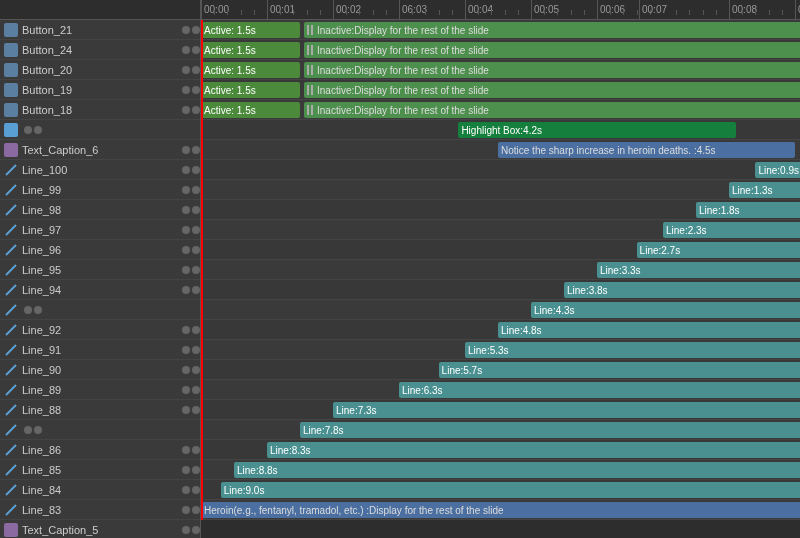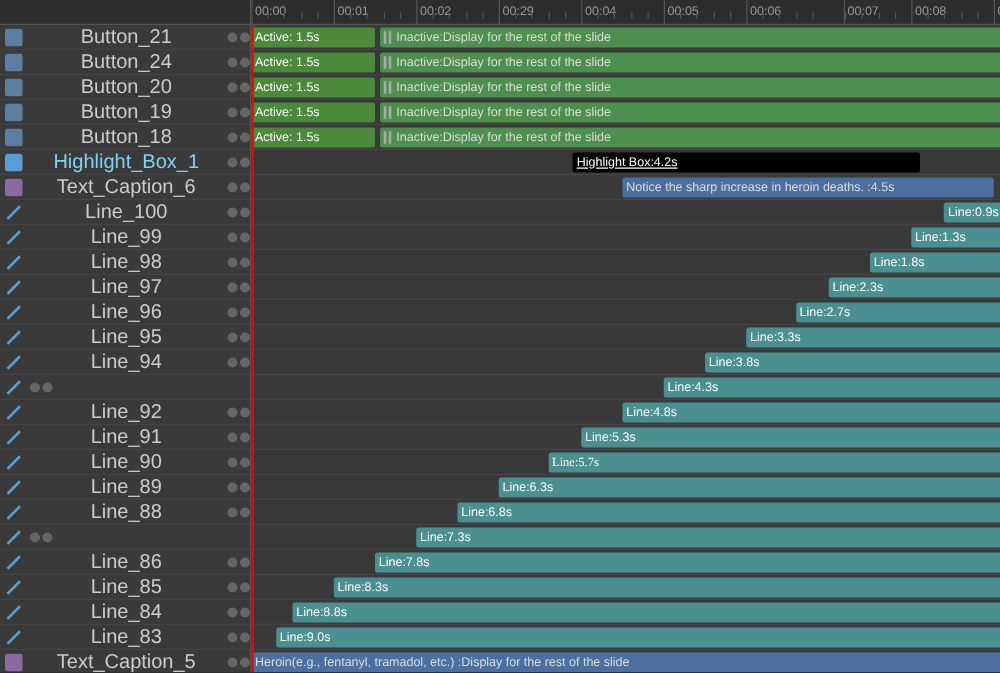--- a/index.html
+++ b/index.html
@@ -5,21 +5,21 @@
     * { margin: 0; padding: 0; box-sizing: border-box; }
     body { font-family: Arial, sans-serif; font-size: 11px; background: #2d2d2d; color: #ccc; overflow: hidden; width: 800px; height: 538px; }
 
     .container { display: flex; width: 800px; height: 538px; overflow: hidden; }
 
     .left-panel { width: 201px; min-width: 201px; background: #3a3a3a; border-right: 1px solid #555; overflow: hidden; }
 
     .left-header { display: flex; align-items: center; height: 20px; background: #2d2d2d; border-bottom: 1px solid #555; padding: 0 4px; }
 
     .track-row { display: flex; align-items: center; height: 20px; border-bottom: 1px solid #444; padding-left: 4px; }
-    .track-name { flex: 1; font-size: 16px; color: #ccc; white-space: nowrap; overflow: hidden; text-align: center; }
+    .track-name { flex: 1; font-size: 11px; color: #ccc; white-space: nowrap; overflow: hidden; }
     .track-icons { display: flex; gap: 2px; margin-left: 2px; }
     .dot-icon { width: 8px; height: 8px; border-radius: 50%; background: #666; }
 
     .right-panel { flex: 1; overflow: hidden; display: flex; flex-direction: column; }
 
     .timeline-header { height: 20px; background: #2d2d2d; border-bottom: 1px solid #555; position: relative; display: flex; align-items: center; }
     .time-mark { position: absolute; top: 0; height: 100%; display: flex; align-items: center; font-size: 10px; color: #999; border-left: 1px solid #555; padding-left: 2px; }
 
     .timeline-body { flex: 1; overflow: hidden; position: relative; }
     .timeline-rows { position: relative; }
@@ -83,21 +83,20 @@
         <div class="track-row">
           <div style="width:14px;height:14px;background:#5a7fa0;border-radius:2px;flex-shrink:0;margin-right:4px;"></div>
           <span class="track-name" style="color:#ccc">Button_18</span>
           <div class="track-icons">
       <div class="dot-icon"></div>
       <div class="dot-icon"></div>
     </div>
         </div>
         <div class="track-row">
           <div style="width:14px;height:14px;background:#5a9fd4;border-radius:2px;flex-shrink:0;margin-right:4px;"></div>
-          <span class="track-name" style="color:#7dd4f4">Highlight_Box_1</span>
           <div class="track-icons">
       <div class="dot-icon"></div>
       <div class="dot-icon"></div>
     </div>
         </div>
         <div class="track-row">
           <div style="width:14px;height:14px;background:#8a6aa0;border-radius:2px;flex-shrink:0;margin-right:4px;"></div>
           <span class="track-name" style="color:#ccc">Text_Caption_6</span>
           <div class="track-icons">
       <div class="dot-icon"></div>
@@ -341,41 +340,41 @@
           <div class="time-mark" style="left: 66px;">00:01</div>
           <div style="position: absolute; left: 79.2px; top: 10px; width: 1px; height: 5px; background: rgb(85, 85, 85);"></div>
           <div style="position: absolute; left: 92.4px; top: 10px; width: 1px; height: 5px; background: rgb(85, 85, 85);"></div>
           <div style="position: absolute; left: 105.6px; top: 10px; width: 1px; height: 5px; background: rgb(85, 85, 85);"></div>
           <div style="position: absolute; left: 118.8px; top: 10px; width: 1px; height: 5px; background: rgb(85, 85, 85);"></div>
           <div class="time-mark" style="left: 132px;">00:02</div>
           <div style="position: absolute; left: 145.2px; top: 10px; width: 1px; height: 5px; background: rgb(85, 85, 85);"></div>
           <div style="position: absolute; left: 158.4px; top: 10px; width: 1px; height: 5px; background: rgb(85, 85, 85);"></div>
           <div style="position: absolute; left: 171.6px; top: 10px; width: 1px; height: 5px; background: rgb(85, 85, 85);"></div>
           <div style="position: absolute; left: 184.8px; top: 10px; width: 1px; height: 5px; background: rgb(85, 85, 85);"></div>
-          <div class="time-mark" style="left: 198px;">00:29</div>
+          <div class="time-mark" style="left: 198px;">06:03</div>
           <div style="position: absolute; left: 211.2px; top: 10px; width: 1px; height: 5px; background: rgb(85, 85, 85);"></div>
           <div style="position: absolute; left: 224.4px; top: 10px; width: 1px; height: 5px; background: rgb(85, 85, 85);"></div>
           <div style="position: absolute; left: 237.6px; top: 10px; width: 1px; height: 5px; background: rgb(85, 85, 85);"></div>
           <div style="position: absolute; left: 250.8px; top: 10px; width: 1px; height: 5px; background: rgb(85, 85, 85);"></div>
           <div class="time-mark" style="left: 264px;">00:04</div>
           <div style="position: absolute; left: 277.2px; top: 10px; width: 1px; height: 5px; background: rgb(85, 85, 85);"></div>
           <div style="position: absolute; left: 290.4px; top: 10px; width: 1px; height: 5px; background: rgb(85, 85, 85);"></div>
           <div style="position: absolute; left: 303.6px; top: 10px; width: 1px; height: 5px; background: rgb(85, 85, 85);"></div>
           <div style="position: absolute; left: 316.8px; top: 10px; width: 1px; height: 5px; background: rgb(85, 85, 85);"></div>
           <div class="time-mark" style="left: 330px;">00:05</div>
           <div style="position: absolute; left: 343.2px; top: 10px; width: 1px; height: 5px; background: rgb(85, 85, 85);"></div>
           <div style="position: absolute; left: 356.4px; top: 10px; width: 1px; height: 5px; background: rgb(85, 85, 85);"></div>
           <div style="position: absolute; left: 369.6px; top: 10px; width: 1px; height: 5px; background: rgb(85, 85, 85);"></div>
           <div style="position: absolute; left: 382.8px; top: 10px; width: 1px; height: 5px; background: rgb(85, 85, 85);"></div>
           <div class="time-mark" style="left: 396px;">00:06</div>
           <div style="position: absolute; left: 409.2px; top: 10px; width: 1px; height: 5px; background: rgb(85, 85, 85);"></div>
           <div style="position: absolute; left: 422.4px; top: 10px; width: 1px; height: 5px; background: rgb(85, 85, 85);"></div>
           <div style="position: absolute; left: 435.6px; top: 10px; width: 1px; height: 5px; background: rgb(85, 85, 85);"></div>
           <div style="position: absolute; left: 448.8px; top: 10px; width: 1px; height: 5px; background: rgb(85, 85, 85);"></div>
-          <div class="time-mark" style="left: 474px;">00:07</div>
+          <div class="time-mark" style="left: 438px;">00:07</div>
           <div style="position: absolute; left: 475.2px; top: 10px; width: 1px; height: 5px; background: rgb(85, 85, 85);"></div>
           <div style="position: absolute; left: 488.4px; top: 10px; width: 1px; height: 5px; background: rgb(85, 85, 85);"></div>
           <div style="position: absolute; left: 501.6px; top: 10px; width: 1px; height: 5px; background: rgb(85, 85, 85);"></div>
           <div style="position: absolute; left: 514.8px; top: 10px; width: 1px; height: 5px; background: rgb(85, 85, 85);"></div>
           <div class="time-mark" style="left: 528px;">00:08</div>
           <div style="position: absolute; left: 541.2px; top: 10px; width: 1px; height: 5px; background: rgb(85, 85, 85);"></div>
           <div style="position: absolute; left: 554.4px; top: 10px; width: 1px; height: 5px; background: rgb(85, 85, 85);"></div>
           <div style="position: absolute; left: 567.6px; top: 10px; width: 1px; height: 5px; background: rgb(85, 85, 85);"></div>
           <div style="position: absolute; left: 580.8px; top: 10px; width: 1px; height: 5px; background: rgb(85, 85, 85);"></div>
           <div class="time-mark" style="left: 594px;">00:09</div>
@@ -413,21 +412,21 @@
               </div>Inactive:Display for the rest of the slide</div>
           </div>
           <div class="tl-row" style="height: 20px;">
             <div class="tl-bar green" style="left: 0px; width: 99px; background: rgb(74, 138, 58); color: rgb(255, 255, 255);">Active: 1.5s</div>
             <div class="tl-bar" style="left: 103px; width: 510.8px; background: rgb(77, 143, 77); color: rgb(221, 221, 221);"><div style="display: inline-flex; gap: 2px; margin-right: 4px;">
                 <span style="display:inline-block;width:2px;height:10px;background:#aaa;vertical-align:middle;"></span>
                 <span style="display:inline-block;width:2px;height:10px;background:#aaa;vertical-align:middle;"></span>
               </div>Inactive:Display for the rest of the slide</div>
           </div>
           <div class="tl-row" style="height: 20px;">
-            <div class="tl-bar light-blue" style="left: 257.4px; width: 277.2px; background: #000000; color: rgb(255, 255, 255); text-decoration: underline;">Highlight Box:4.2s</div>
+            <div class="tl-bar light-blue" style="left: 257.4px; width: 277.2px; background: #15803d; color: rgb(255, 255, 255);">Highlight Box:4.2s</div>
           </div>
           <div class="tl-row" style="height: 20px;">
             <div class="tl-bar blue" style="left: 297px; width: 297px; background: rgb(74, 111, 160); color: rgb(221, 221, 221);">Notice the sharp increase in heroin deaths. :4.5s</div>
           </div>
           <div class="tl-row" style="height: 20px;">
             <div class="tl-bar teal" style="left: 554.4px; width: 59.4px; background: rgb(74, 144, 144); color: rgb(255, 255, 255); position: absolute;">Line:0.9s</div>
           </div>
           <div class="tl-row" style="height: 20px;">
             <div class="tl-bar teal" style="left: 528px; width: 85.8px; background: rgb(74, 144, 144); color: rgb(255, 255, 255); position: absolute;">Line:1.3s</div>
           </div>
@@ -448,28 +447,25 @@
           </div>
           <div class="tl-row" style="height: 20px;">
             <div class="tl-bar teal" style="left: 330px; width: 283.8px; background: rgb(74, 144, 144); color: rgb(255, 255, 255); position: absolute;">Line:4.3s</div>
           </div>
           <div class="tl-row" style="height: 20px;">
             <div class="tl-bar teal" style="left: 297px; width: 316.8px; background: rgb(74, 144, 144); color: rgb(255, 255, 255); position: absolute;">Line:4.8s</div>
           </div>
           <div class="tl-row" style="height: 20px;">
             <div class="tl-bar teal" style="left: 264px; width: 349.8px; background: rgb(74, 144, 144); color: rgb(255, 255, 255); position: absolute;">Line:5.3s</div>
           </div>
-          <div class="tl-row" style="height: 20px; font-family: Liberation Serif, serif;">
+          <div class="tl-row" style="height: 20px;">
             <div class="tl-bar teal" style="left: 237.6px; width: 376.2px; background: rgb(74, 144, 144); color: rgb(255, 255, 255); position: absolute;">Line:5.7s</div>
           </div>
           <div class="tl-row" style="height: 20px;">
             <div class="tl-bar teal" style="left: 198px; width: 415.8px; background: rgb(74, 144, 144); color: rgb(255, 255, 255); position: absolute;">Line:6.3s</div>
-          </div>
-          <div class="tl-row" style="height: 20px;">
-            <div class="tl-bar teal" style="left: 165px; width: 448.8px; background: rgb(74, 144, 144); color: rgb(255, 255, 255); position: absolute;">Line:6.8s</div>
           </div>
           <div class="tl-row" style="height: 20px;">
             <div class="tl-bar teal" style="left: 132px; width: 481.8px; background: rgb(74, 144, 144); color: rgb(255, 255, 255); position: absolute;">Line:7.3s</div>
           </div>
           <div class="tl-row" style="height: 20px;">
             <div class="tl-bar teal" style="left: 99px; width: 514.8px; background: rgb(74, 144, 144); color: rgb(255, 255, 255); position: absolute;">Line:7.8s</div>
           </div>
           <div class="tl-row" style="height: 20px;">
             <div class="tl-bar teal" style="left: 66px; width: 547.8px; background: rgb(74, 144, 144); color: rgb(255, 255, 255); position: absolute;">Line:8.3s</div>
           </div>

